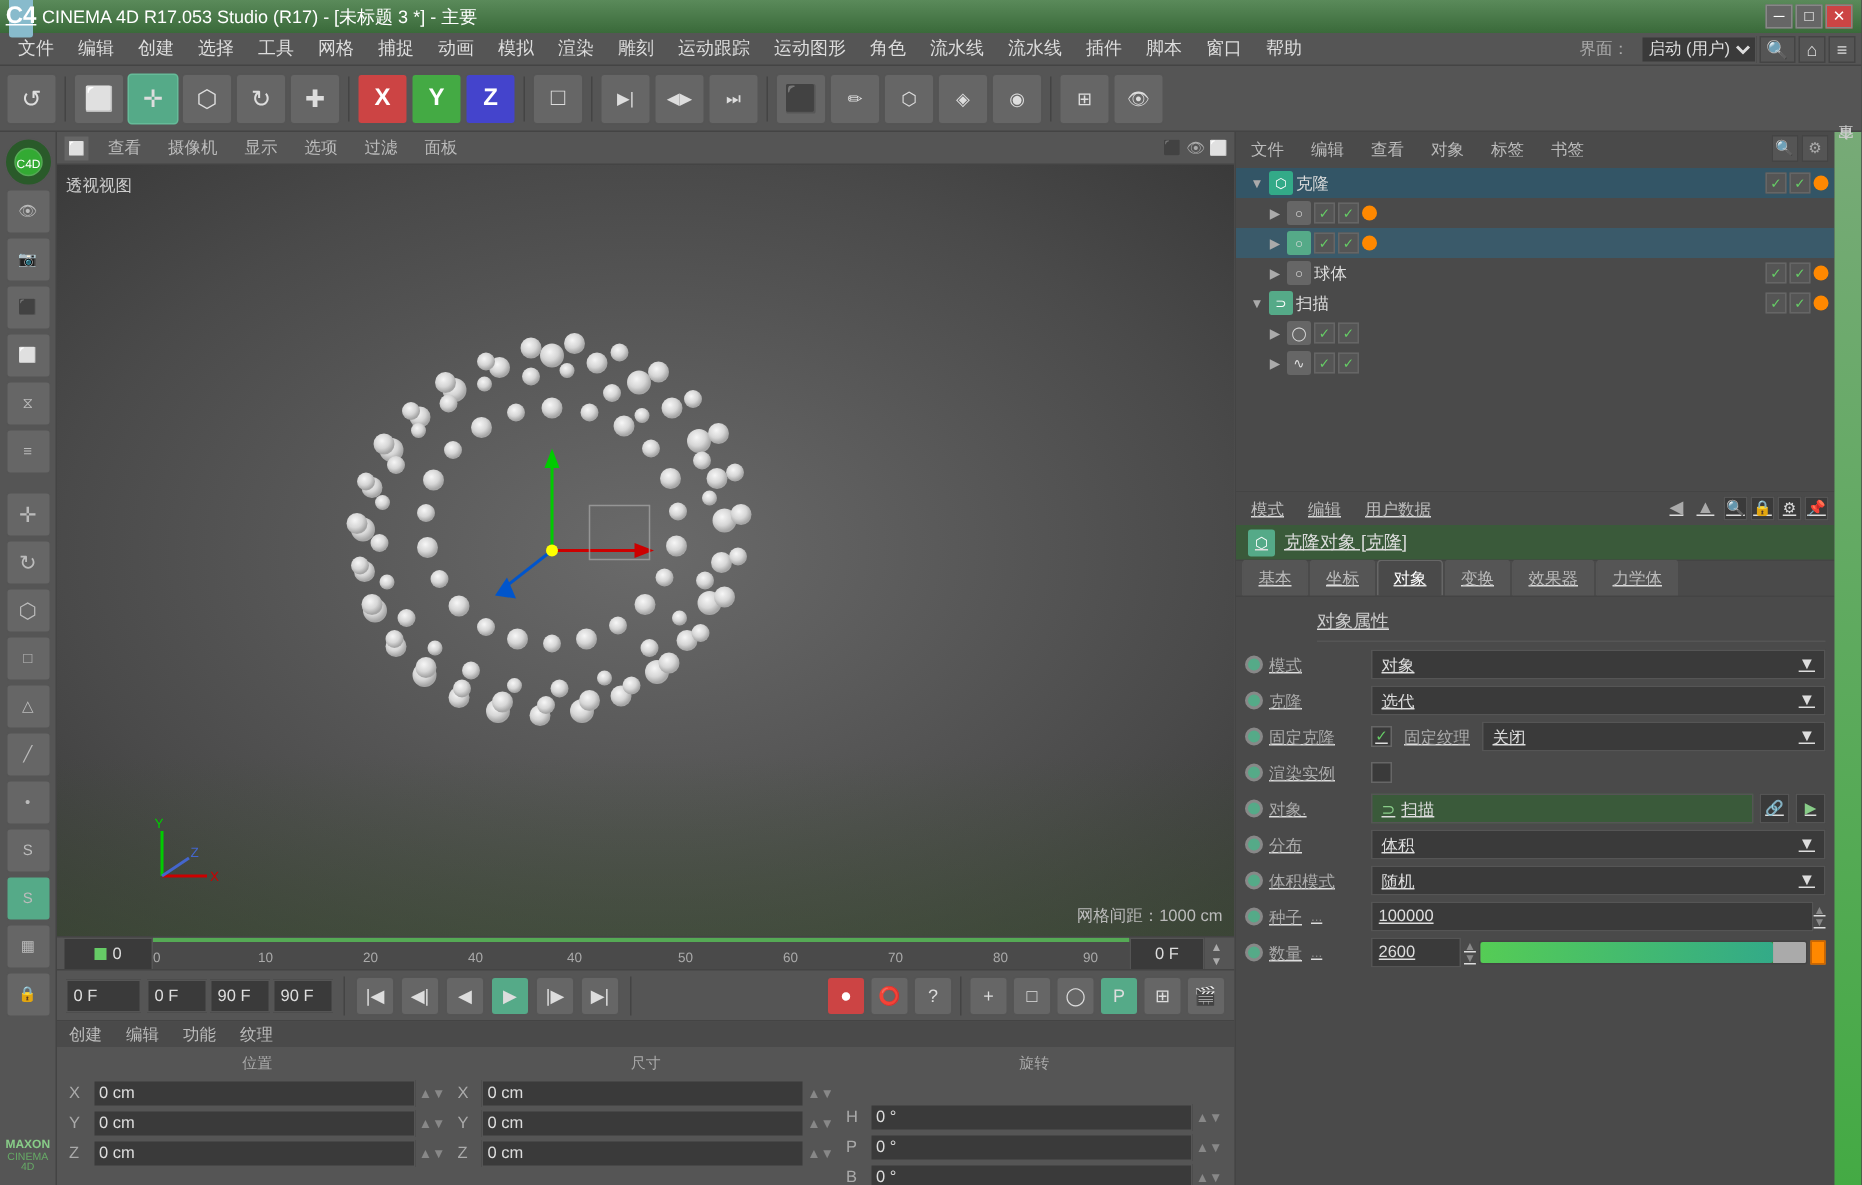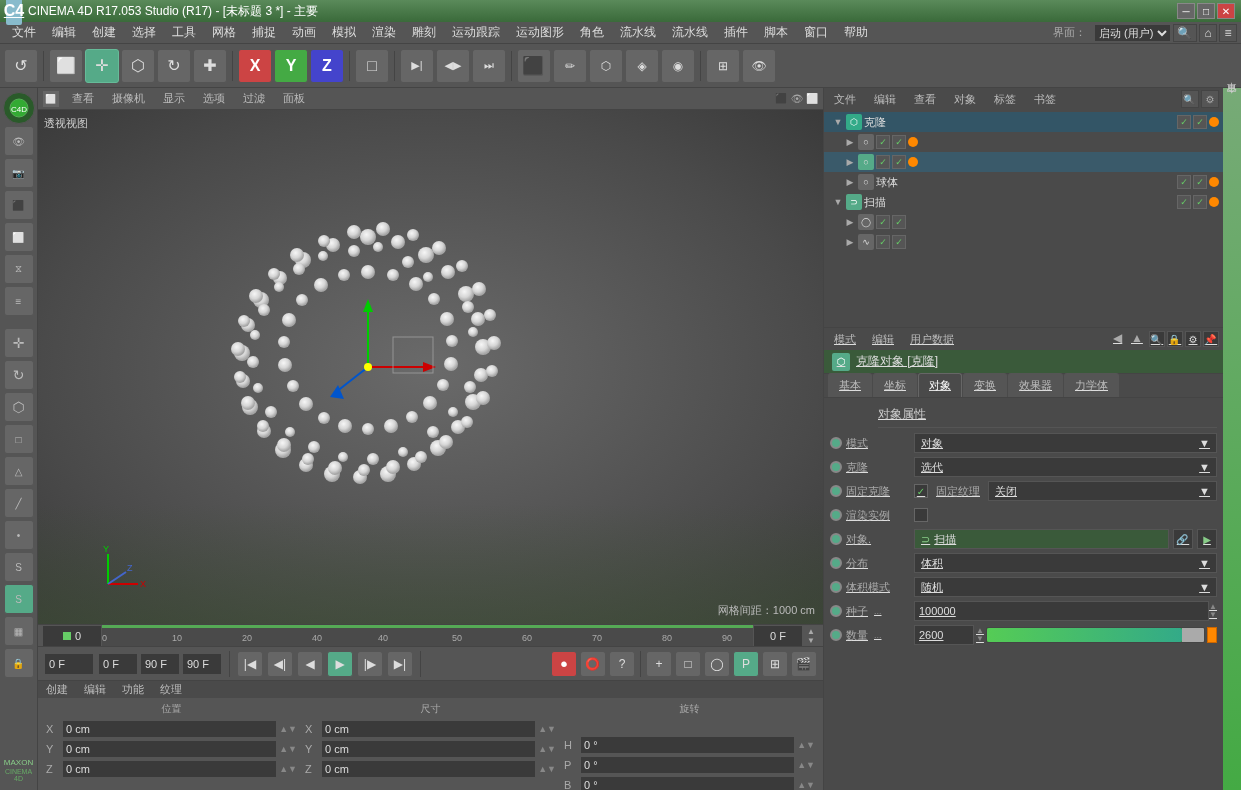--- a/index.html
+++ b/index.html
@@ -686,21 +686,21 @@
     <div class="side-btn" style="font-size:10px;">□</div>
     <div class="side-btn" style="font-size:10px;">△</div>
     <div class="side-btn" style="font-size:10px;">╱</div>
     <div class="side-btn" style="font-size:10px;">•</div>
     <div class="side-btn" style="font-size:10px;">S</div>
     <div class="side-btn" style="background:#5a8;font-size:10px;">S</div>
     <div class="side-btn" style="font-size:10px;">▦</div>
     <div class="side-btn" style="font-size:10px;">🔒</div>
 
     <div style="margin-top:auto;padding-bottom:4px;text-align:center;">
-      <div style="font-size:8px;color:#8c8;font-weight:normal;line-height:1.2;">MAXON</div>
+      <div style="font-size:8px;color:#8c8;font-weight:bold;line-height:1.2;">MAXON</div>
       <div style="font-size:7px;color:#6a6;">CINEMA 4D</div>
     </div>
   </div>
 
   <div id="center-area">
 
     <div id="viewport-toolbar">
       <div style="width:18px;height:18px;background:#666;border:1px solid #555;display:flex;align-items:center;justify-content:center;font-size:9px;cursor:pointer;">⬜</div>
       <span class="vp-btn">查看</span>
       <span class="vp-btn">摄像机</span>

